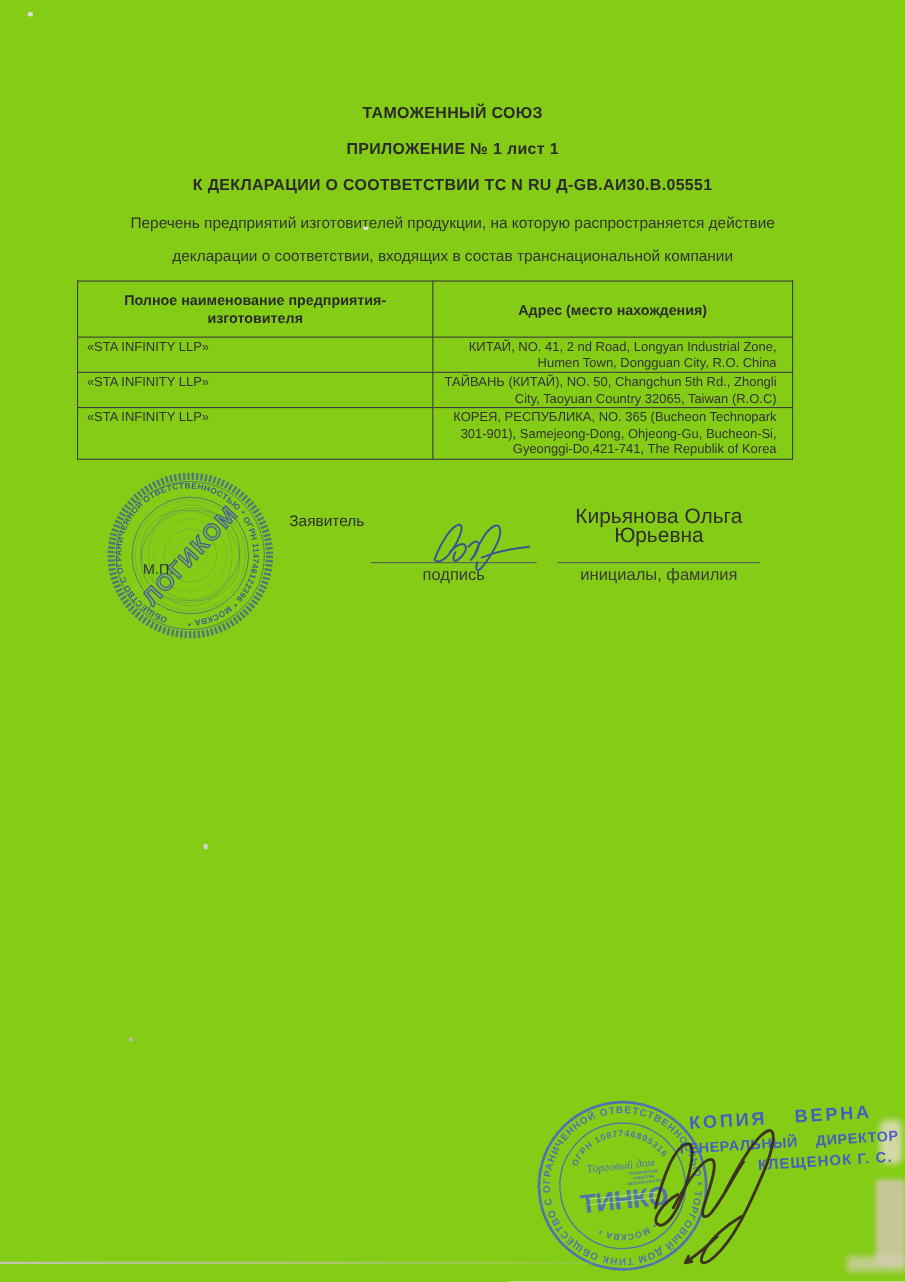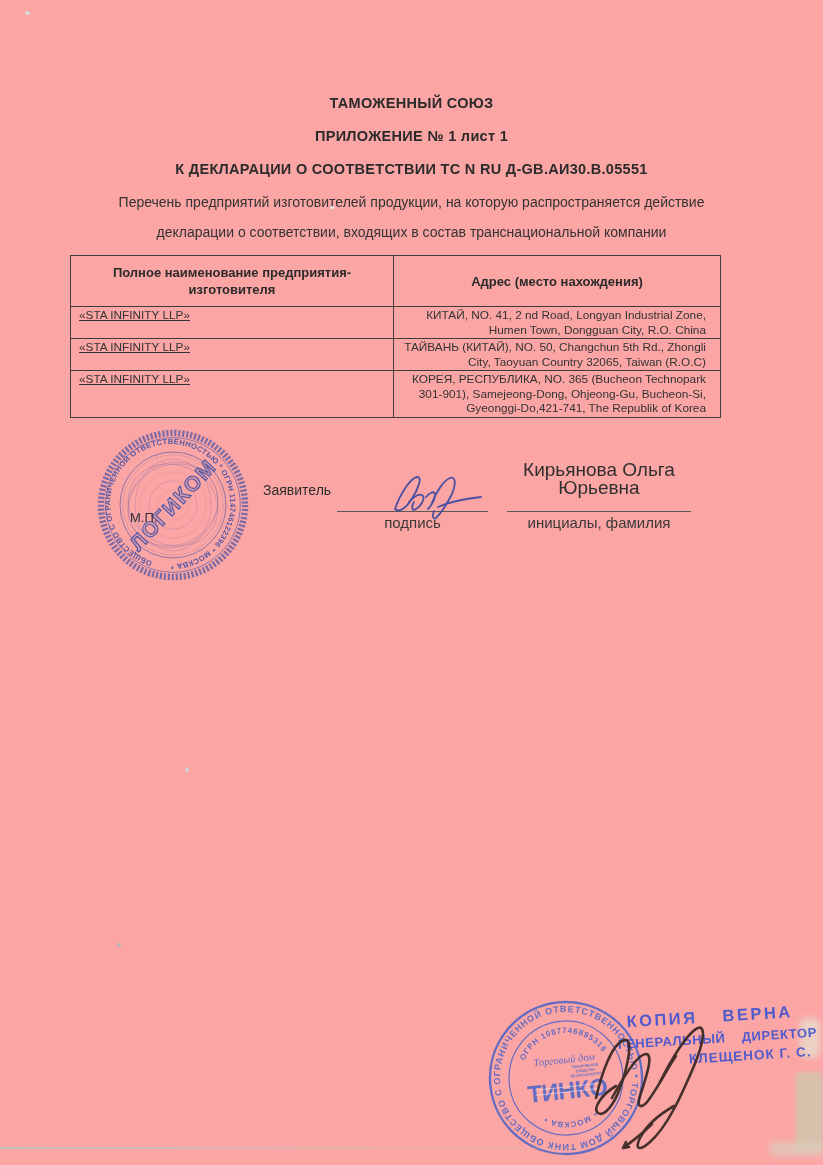--- a/index.html
+++ b/index.html
@@ -1,18 +1,18 @@
 <!DOCTYPE html>
 <html><head>
 <meta charset="utf-8">
 <style>
   html,body{margin:0;padding:0;background:#e9e9e9;}
   .page{
     position:relative;width:823px;height:1165px;margin:0 auto;
-    background:#fca5a5;overflow:hidden;
+    background:#84cc16;overflow:hidden;
     font-family:"Liberation Sans", sans-serif;color:#2f2f2f;
   }
   .abs{position:absolute;}
   .title{
     left:0;width:823px;text-align:center;font-weight:bold;
     font-size:14.5px;letter-spacing:.3px;color:#2b2b2b;
   }
   .intro{
     left:0;width:823px;text-align:center;font-size:14px;color:#333;
   }
@@ -21,31 +21,31 @@
     border-collapse:collapse;table-layout:fixed;
   }
   table.mfr td{border:1.4px solid #3d3d3d;}
   td.hcell{
     height:50px;text-align:center;vertical-align:middle;
     font-weight:bold;font-size:13px;line-height:17px;color:#2b2b2b;
     padding:0 10px;
   }
   td.ncell{
     vertical-align:top;font-size:11.8px;line-height:14.5px;
-    padding:1px 22px 1px 8px;color:#333;text-decoration:underline;
+    padding:1px 22px 1px 8px;color:#333;
   }
   td.acell{
     vertical-align:top;font-size:11.8px;line-height:14.5px;
     padding:1px 14px 1px 7px;color:#333;text-align:right;
   }
   .col-name{width:323px;} .col-addr{width:327px;}
   .r1{height:27px;} .r2{height:28px;} .r3{height:47px;}
 
   .mp-label{left:130px;top:466px;font-size:13px;color:#2e2e3c;z-index:5;margin-top:44px;}
-  .applicant{left:232px;top:482px;font-size:14px;color:#2f2f2f;padding-left:31px;}
+  .applicant{left:232px;top:465px;font-size:14px;color:#2f2f2f;padding-left:31px;}
   .sigline{height:0;border-top:1.5px solid #5a5a5a;}
   .line-left{left:337px;top:511px;width:151px;}
   .line-right{left:507px;top:511px;width:184px;}
   .cap{font-size:15px;color:#3a3a3a;text-align:center;}
   .cap-sign{left:337px;top:514px;width:151px;}
   .cap-name{left:507px;top:514px;width:184px;}
   .name-block{left:497px;top:461px;width:204px;text-align:center;
     font-size:19px;line-height:18px;color:#2f2f2f;}
 
   .stamp-logikom{left:93px;top:427px;z-index:2;opacity:.88;}

